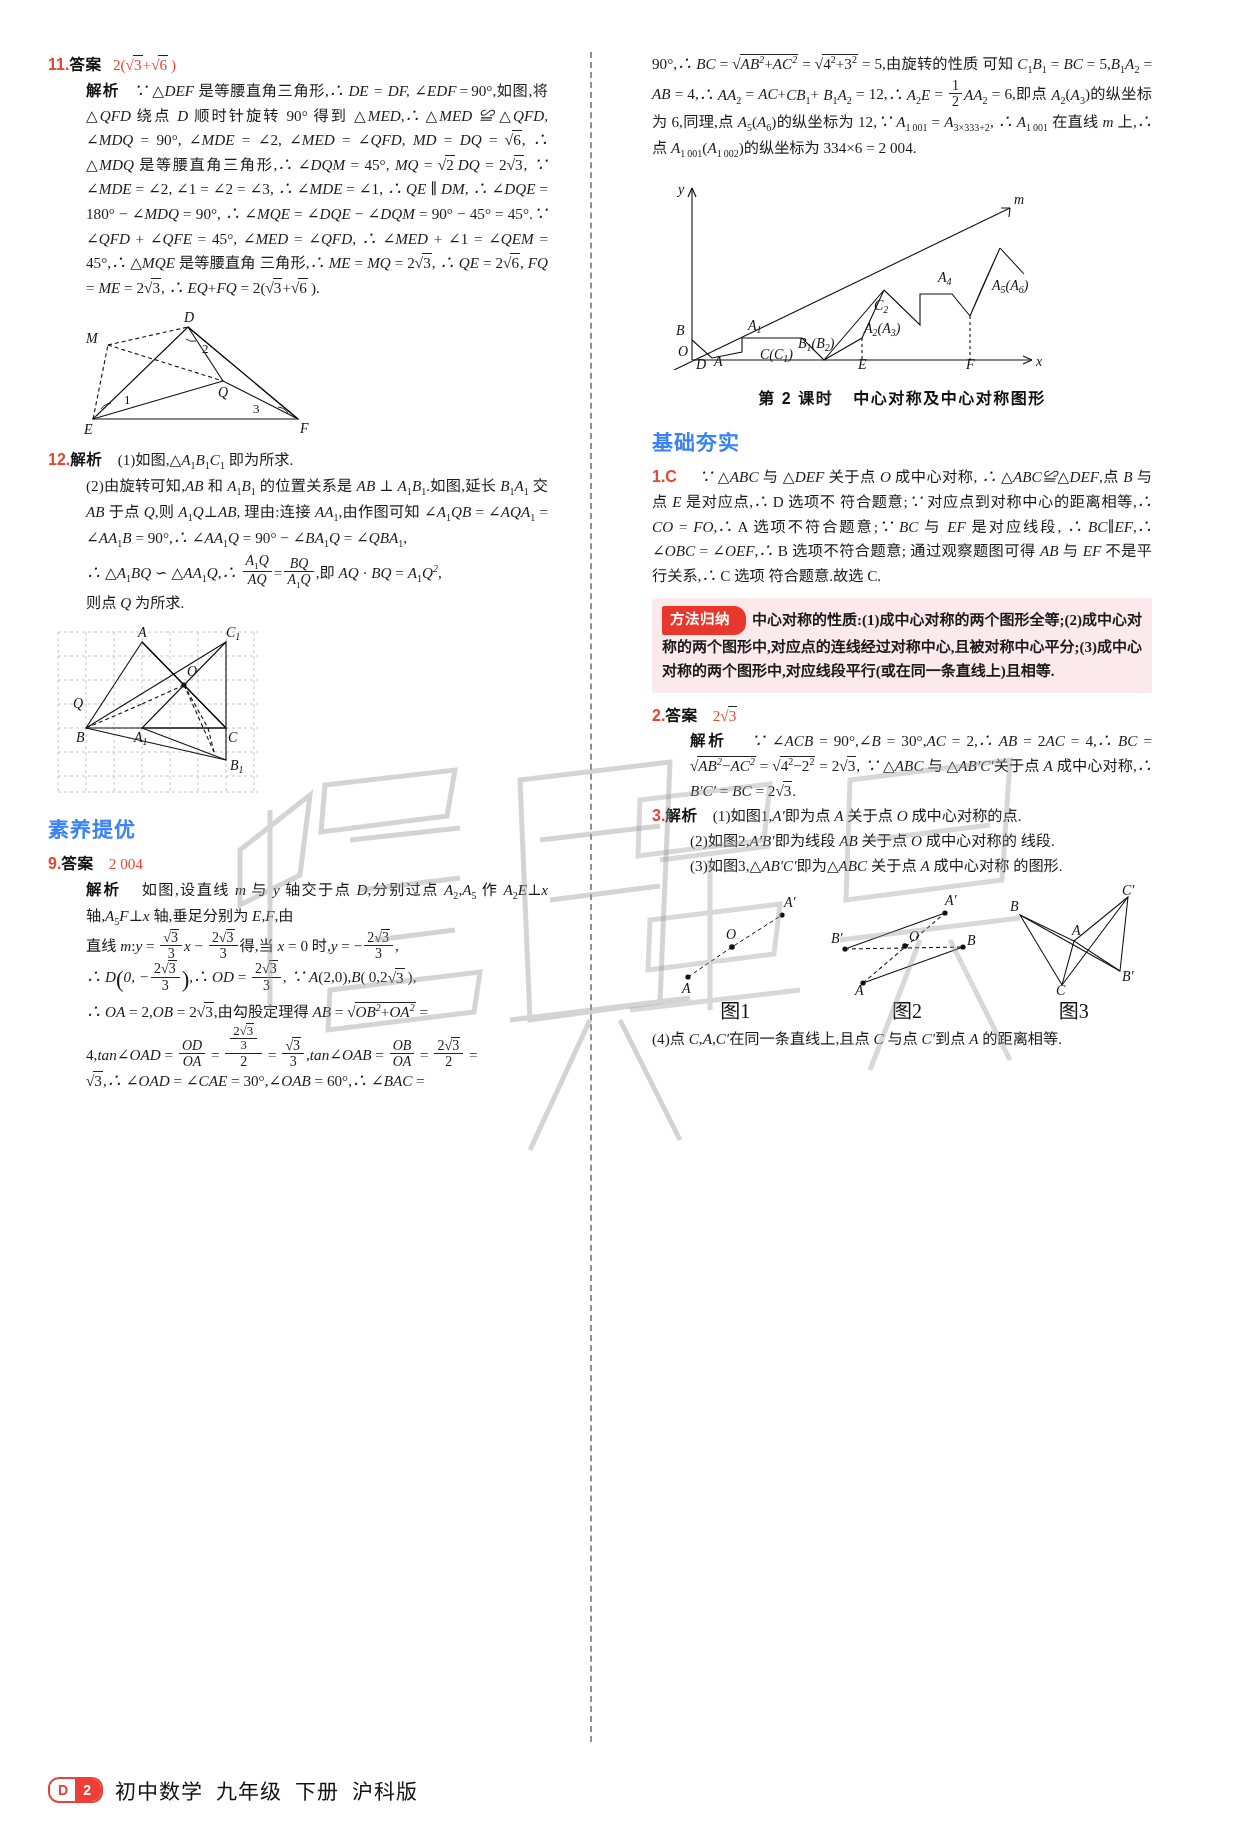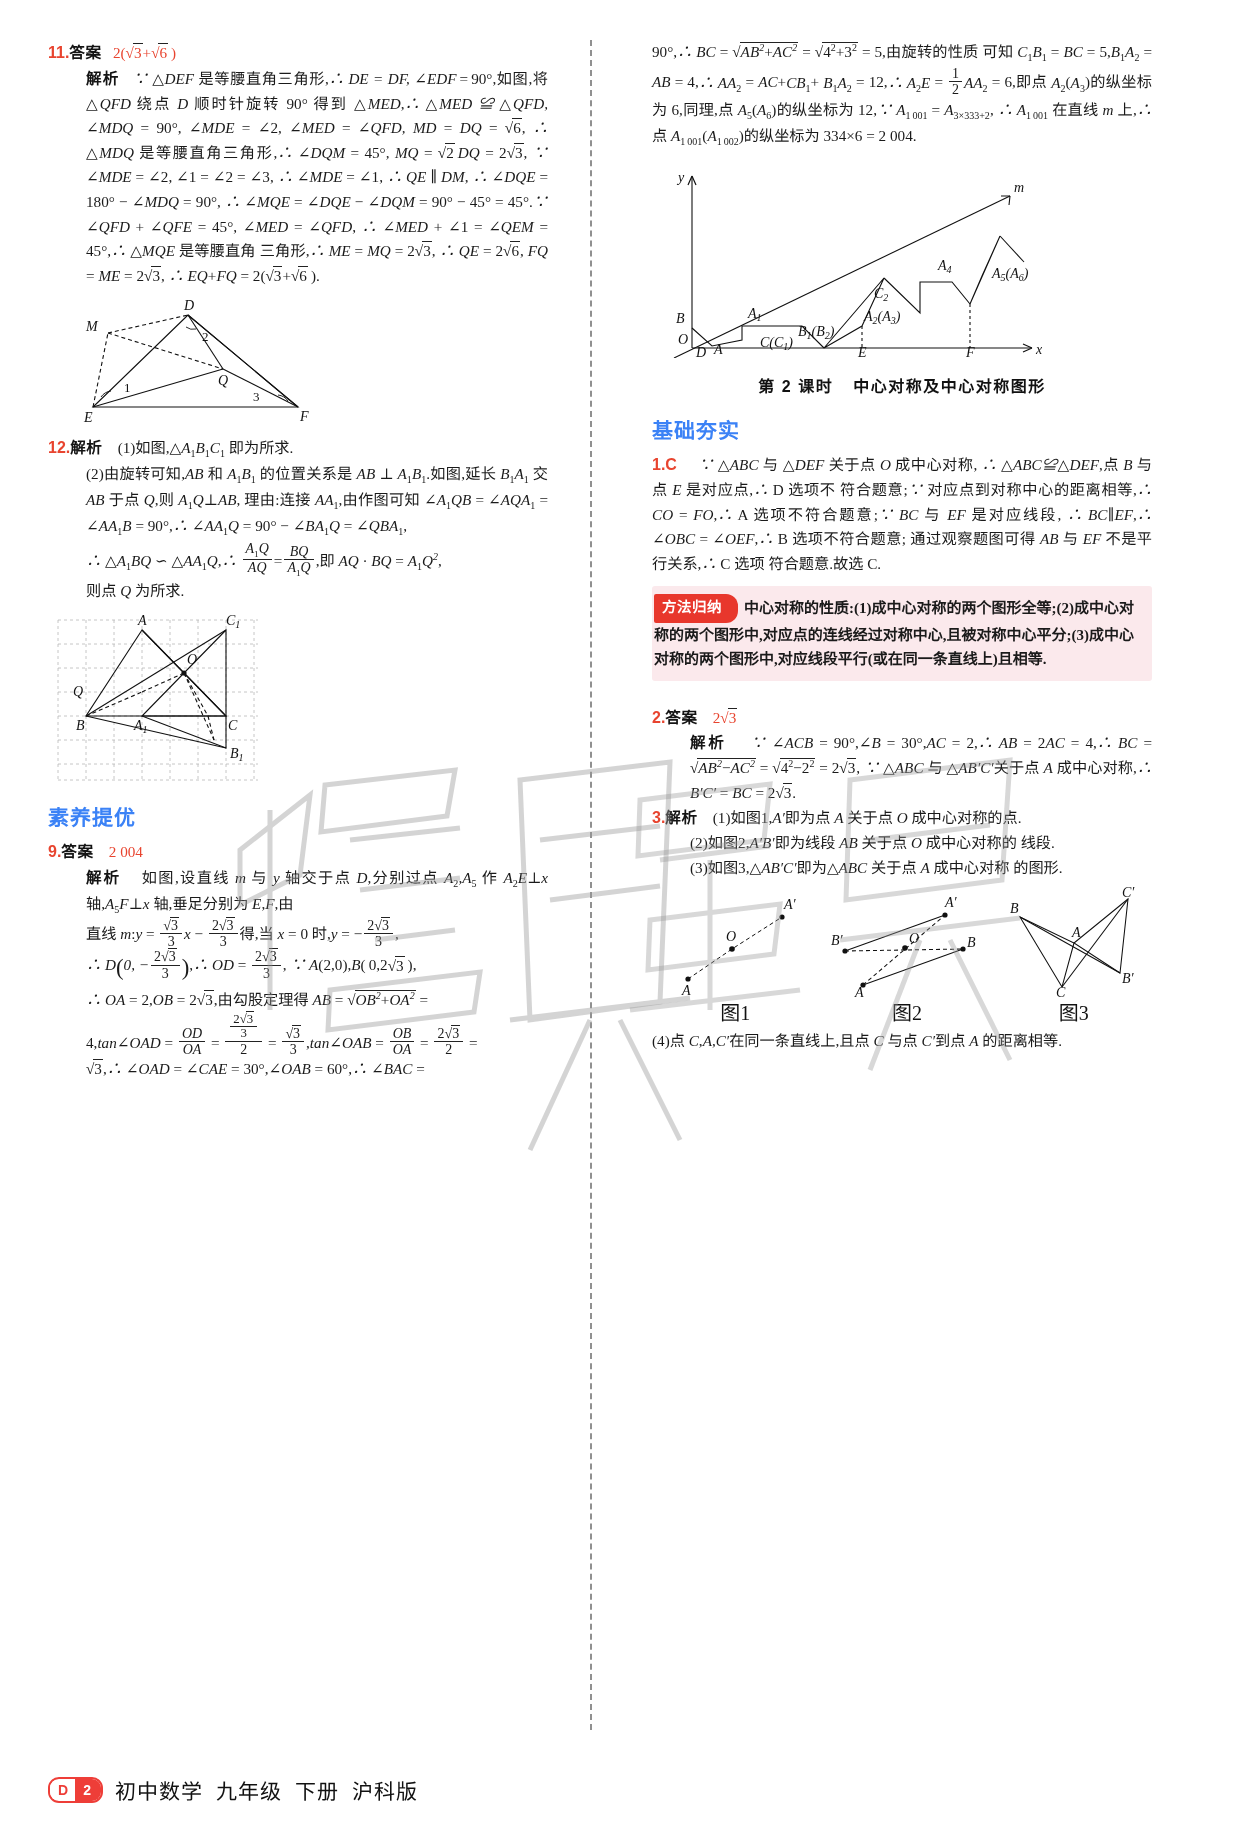--- a/index.html
+++ b/index.html
@@ -12,21 +12,21 @@
     position:relative;
     overflow:hidden;
   }
   .page{
     position:absolute; inset:0;
     padding:0;
   }
   
   .cols{
     position:absolute;
-    left:48px; top:40px;
+    left:48px; top:52px;
     width:1160px; height:1690px;
     display:flex;
     gap:8px;
   }
   .col{
     width:500px;
     position:relative;
     font-size:15.2px;
     line-height:1.62;
   }
@@ -111,22 +111,22 @@
     letter-spacing:1.5px;
     color:#111;
     margin:16px 0 8px 0;
     white-space:nowrap;
   }
   .chapter-title .gap{display:inline-block;width:20px;}
   
   .tipbox{
     background:#fbe9ec;
     border-radius:3px;
-    padding:8px 10px 9px 2px;
-    margin:10px 0 24px 0;
+    padding:8px 10px 9px 10px;
+    margin:10px 0 10px 0;
     font-family:"Liberation Serif","DejaVu Serif",serif;
     font-size:15px;
     line-height:1.62;
     font-weight:bold;
     color:#1a1a1a;
   }
   .tipbadge{
     display:inline-block;
     background:#e8372c;
     color:#fff;

